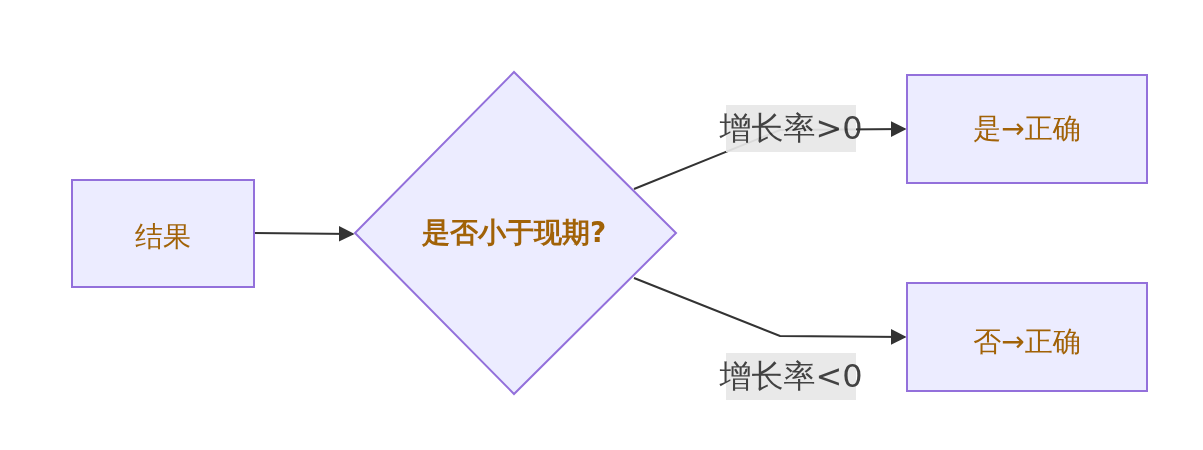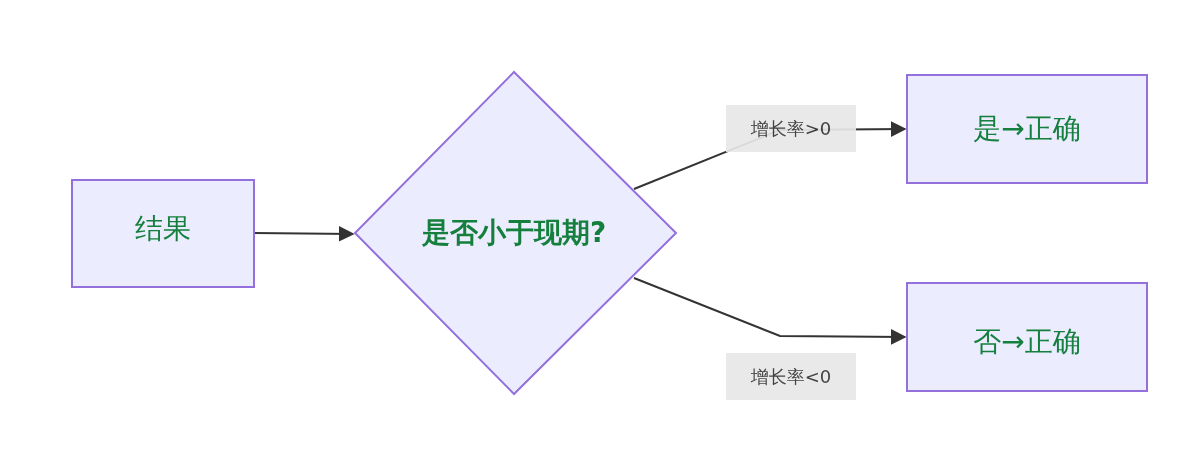--- a/index.html
+++ b/index.html
@@ -1,23 +1,23 @@
 <!DOCTYPE html>
 <html><head>
   <meta charset="utf-8">
   <style>
     html, body { margin: 0; padding: 0; background: #ffffff; }
     body { width: 1203px; height: 450px; position: relative; overflow: hidden;
            font-family: "DejaVu Sans", "Liberation Sans", sans-serif; }
     svg { position: absolute; left: 0; top: 0; }
-    .node-label { position: absolute; color: #15803d; font-size: 28px;
+    .node-label { position: absolute; color: #a16207; font-size: 28px;
                   display: flex; align-items: center; justify-content: center;
                   text-align: center; white-space: nowrap; }
     .edge-label { position: absolute; background: #e8e8e8; color: #333333;
-                  font-size: 18px; display: flex; align-items: center;
+                  font-size: 32px; display: flex; align-items: center;
                   justify-content: center; white-space: nowrap; opacity: 0.92; }
   </style>
 </head>
 <body>
 
 <svg width="1203" height="450">
   <defs>
     <marker id="arrow" viewBox="0 0 10 10" refX="9" refY="5" markerWidth="8" markerHeight="8" orient="auto">
       <path d="M0,0 L10,5 L0,10 z" fill="#333333"></path>
     </marker>
@@ -26,19 +26,19 @@
   <path d="M254,233 L353,234" stroke="#333333" stroke-width="2" fill="none" marker-end="url(#arrow)"></path>
   <path d="M634,189 Q720,154 780,130 L905,129" stroke="#333333" stroke-width="2" fill="none" marker-end="url(#arrow)"></path>
   <path d="M634,278 Q720,312 780,336 L905,337" stroke="#333333" stroke-width="2" fill="none" marker-end="url(#arrow)"></path>
 
   <rect x="72" y="180" width="182" height="107" fill="#ececff" stroke="#9370db" stroke-width="2"></rect>
   <polygon points="514,72 676,233 514,394 355,233" fill="#ececff" stroke="#9370db" stroke-width="2"></polygon>
   <rect x="907" y="75" width="240" height="108" fill="#ececff" stroke="#9370db" stroke-width="2"></rect>
   <rect x="907" y="283" width="240" height="108" fill="#ececff" stroke="#9370db" stroke-width="2"></rect>
 </svg>
 
-<div class="node-label" style="left:72px; top:188px; width:182px; height:82px;">结果</div>
+<div class="node-label" style="left:72px; top:196px; width:182px; height:82px;">结果</div>
 <div class="node-label" style="left:380px; top:205px; width:268px; height:56px;font-weight:bold;">是否小于现期?</div>
 <div class="node-label" style="left:907px; top:75px; width:240px; height:108px;">是→正确</div>
 <div class="node-label" style="left:907px; top:283px; width:240px; height:117px;">否→正确</div>
 
 <div class="edge-label" style="left:726px; top:105px; width:130px; height:47px;">增长率&gt;0</div>
 <div class="edge-label" style="left:726px; top:313px; width:130px; height:47px;margin-top:40px;">增长率&lt;0</div>
 
 </body></html>

